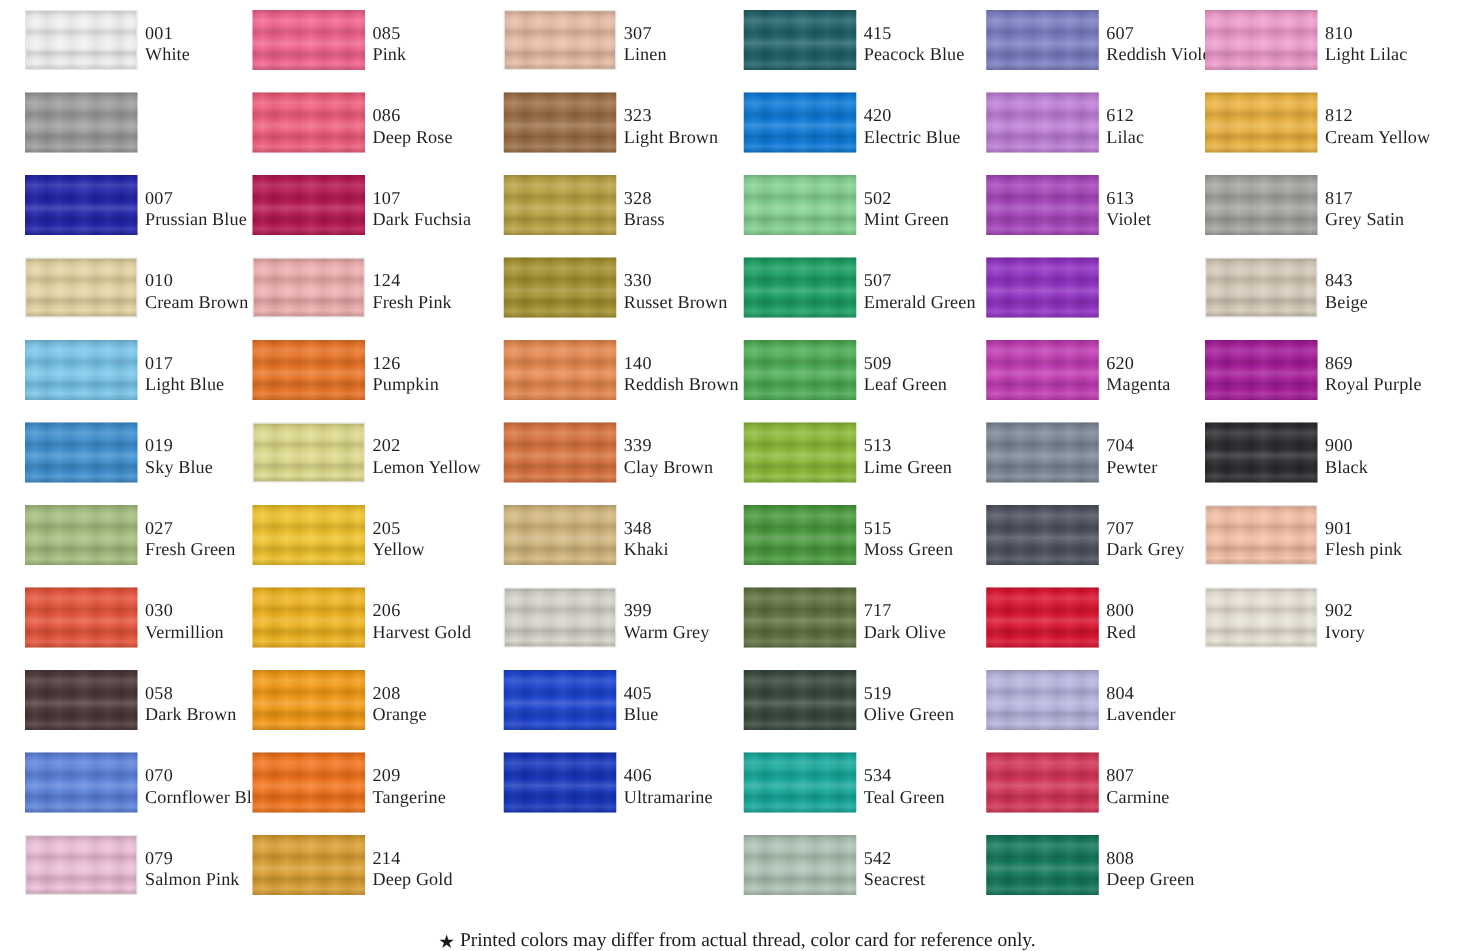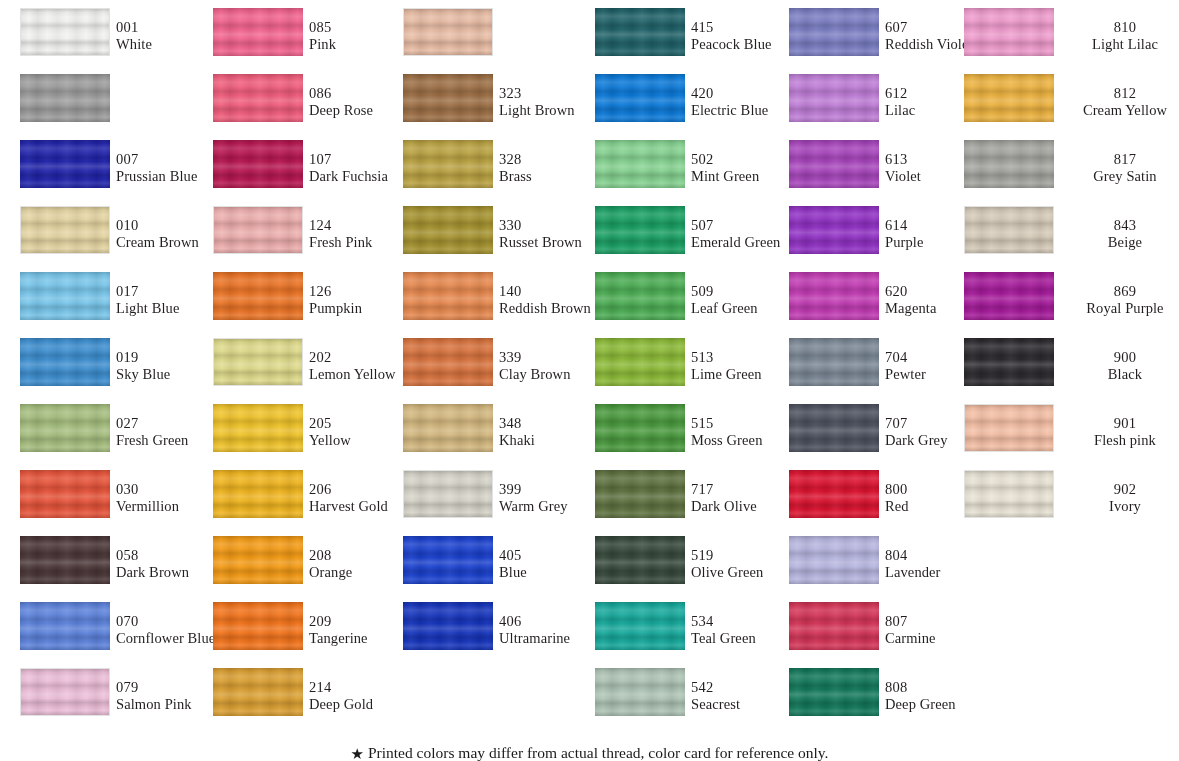--- a/index.html
+++ b/index.html
@@ -15,25 +15,25 @@
     position:absolute;
     left:0;top:0;
     width:1179px;height:761px;
   }
   .col{
     position:absolute;
     top:8px;
     width:190px;
   }
   .col-0{left:20px;}
-  .col-1{left:213px;}
+  .col-1{left:202px;}
   .col-2{left:403px;}
   .col-3{left:595px;}
   .col-4{left:789px;}
-  .col-5{left:964px;text-align:center;}
+  .col-5{left:964px;}
 
   .cell{
     height:66px;
     position:relative;
   }
   .swatch{
     position:absolute;
     left:0;top:0;
     width:90px;height:48px;
     box-sizing:border-box;
@@ -364,20 +364,24 @@
         </div>
       </div>
     </div>
     <div class="col col-2">
       <div class="cell">
         <div class="swatch light">
           <div class="shade" style="background: rgb(233, 189, 165);"></div>
           <div class="verticals"></div>
           <div class="bands"></div>
         </div>
+        <div class="label">
+          <span class="code">307</span>
+          <span class="name">Linen</span>
+        </div>
       </div>
       <div class="cell">
         <div class="swatch">
           <div class="shade" style="background: rgb(157, 111, 69);"></div>
           <div class="verticals"></div>
           <div class="bands"></div>
         </div>
         <div class="label">
           <span class="code">323</span>
           <span class="name">Light Brown</span>
@@ -627,24 +631,20 @@
         <div class="label">
           <span class="code">613</span>
           <span class="name">Violet</span>
         </div>
       </div>
       <div class="cell">
         <div class="swatch">
           <div class="shade" style="background: rgb(145, 48, 197);"></div>
           <div class="verticals"></div>
           <div class="bands"></div>
-        </div>
-        <div class="label">
-          <span class="code">614</span>
-          <span class="name">Purple</span>
         </div>
       </div>
       <div class="cell">
         <div class="swatch">
           <div class="shade" style="background: rgb(194, 59, 180);"></div>
           <div class="verticals"></div>
           <div class="bands"></div>
         </div>
         <div class="label">
           <span class="code">620</span>

